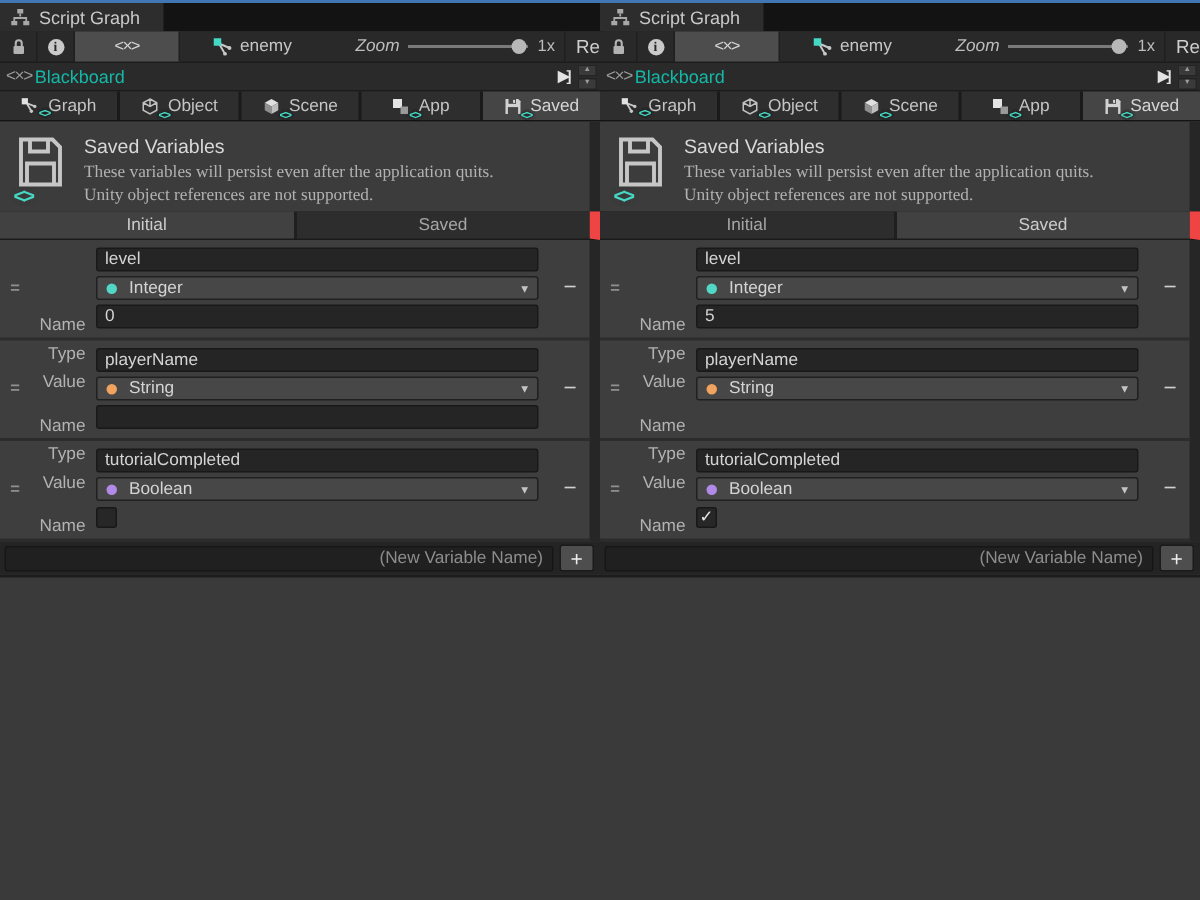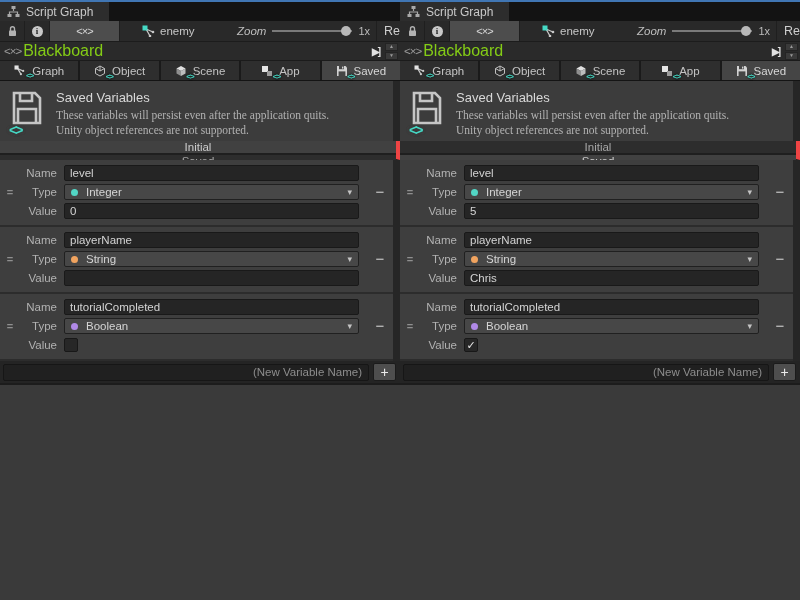--- a/index.html
+++ b/index.html
@@ -27,21 +27,21 @@
   .zoom-label { margin-left:auto; color:#bdbdbd; font-size:11.5px;font-style:italic; }
   .zoom-slider { position:relative; width:80px; height:12px; margin:0 6px; }
   .zoom-slider .track { position:absolute; top:5px; left:0; right:0; height:2px; background:#7a7a7a; }
   .zoom-slider .knob { position:absolute; top:1px; right:1px; width:10px; height:10px; border-radius:50%; background:#b8b8b8; }
   .zoom-val { color:#bdbdbd; font-size:11px; margin-right:6px; }
   .rela { border-left:1px solid #1f1f1f; height:100%; display:flex; align-items:center;
           padding-left:7px; width:24px; overflow:hidden; white-space:nowrap; color:#cfcfcf; font-size:12.5px; flex:none; }
 
   .bb-header { height:19px; background:#2a2a2a; border-bottom:1px solid #1b1b1b; display:flex; align-items:center; padding:0 2px 0 4px; }
   .bb-prefix { color:#9d9d9d; letter-spacing:-1px; font-size:11.5px; }
-  .bb-title { color:#84cc16; margin-left:2px; font-size:16px; }
+  .bb-title { color:#14b8a6; margin-left:2px; font-size:12px; }
   .bb-right { margin-left:auto; display:flex; align-items:center; gap:3px; }
   .pin { color:#e2e2e2; font-size:10px; font-weight:bold; letter-spacing:-2px; padding-right:3px; }
   .spinner { display:flex; flex-direction:column; gap:1px; }
   .spin-btn { width:13px; height:8px; background:#3a3a3a; border:1px solid #242424; color:#9a9a9a;
               font-size:5px; line-height:5px; display:flex; align-items:center; justify-content:center; }
 
   .cat-tabs { height:20px; background:#1a1a1a; display:flex; gap:2px; border-bottom:1px solid #141414; }
   .cat-tab { flex:1; background:#2e2e2e; display:flex; align-items:center; justify-content:center; gap:6px;
              color:#c4c4c4; font-size:11.5px; }
   .cat-tab.selected { background:#454545; color:#d6d6d6; }
@@ -50,30 +50,30 @@
            letter-spacing:-1px; text-shadow:0 0 2px #1a1a1a, 0 0 2px #1a1a1a; }
 
   .info-header { background:#3c3c3c; padding:9px 10px 6px 12px; display:flex; gap:14px; height:60px;
                  border-right:7px solid #262626; }
   .big-icon-wrap { position:relative; flex:none; margin-top:1px; }
   .big-badge { position:absolute; left:-3px; bottom:-3px; font-size:14px; font-weight:bold; letter-spacing:-2px;
                text-shadow:0 0 3px #3c3c3c, 0 0 3px #3c3c3c; }
   .info-title { color:#d8d8d8; font-size:13px; margin-bottom:3px; }
   .info-desc { color:#b2b2b2; font-size:11.5px; line-height:14.5px;font-family:Liberation Serif, serif; }
 
-  .value-toggle { height:19px; background:#1f1f1f; display:flex; gap:2px; border-right:4px solid #ef4444; border-bottom:1px solid #1a1a1a;flex-direction:column; }
+  .value-toggle { height:19px; background:#1f1f1f; display:flex; gap:2px; border-right:7px solid #ef4444; border-bottom:1px solid #1a1a1a; }
   .vt { flex:1; background:#2d2d2d; color:#a6a6a6; display:flex; align-items:center; justify-content:center; font-size:11.5px; }
   .vt.selected { background:#414141; color:#cccccc; }
 
   .vars { background:#3e3e3e; border-right:7px solid #262626; }
   .var-row { display:grid; grid-template-columns:20px 44px 1fr 26px; grid-auto-rows:16px; row-gap:3px;
              padding:5px 0 6px 0; border-bottom:2px solid #2c2c2c; }
   .drag { grid-column:1; grid-row:2; color:#8f8f8f; font-weight:bold; text-align:center; font-size:11px; line-height:16px; }
   .lbl { color:#b2b2b2; text-align:right; padding-right:7px; font-size:11.5px; line-height:16px; }
-  .c2 { grid-column:2; } .r1 { grid-row:1; } .r2 { grid-row:2; } .r3 { grid-row:3; }
+  .c2 { grid-column:2;margin-top:44px; } .r1 { grid-row:1; } .r2 { grid-row:2; } .r3 { grid-row:3; }
   .fcell { grid-column:3; margin-right:8px; }
   .field { width:100%; height:16px; background:#252525; border:1px solid #191919; border-radius:2px;
            color:#d4d4d4; font-size:11.5px; padding:0 5px; font-family:"Liberation Sans", sans-serif; }
   .dropdown { height:16px; background:#474747; border:1px solid #202020; border-radius:2px;
               display:flex; align-items:center; gap:8px; padding:0 6px; }
   .dot { width:7px; height:7px; border-radius:50%; flex:none; }
   .dd-label { color:#d4d4d4; font-size:11.5px; }
   .caret { margin-left:auto; color:#c4c4c4; font-size:9px; }
   .minus { grid-column:4; grid-row:2; color:#cfcfcf; font-size:15px; line-height:14px; text-align:center; }
   .value-cell { position:relative; height:16px; }
@@ -465,24 +465,20 @@
       <span class="lbl c2 r2">Type</span>
       <span class="fcell r2">
         <div class="dropdown">
           <span class="dot" style="background: rgb(240, 163, 95);"></span>
           <span class="dd-label">String</span>
           <span class="caret">▾</span>
         </div>
       </span>
       <button class="minus">−</button>
       <span class="lbl c2 r3">Value</span>
-      <span class="fcell r3 value-cell">
-        <input class="field value-input" value="Chris" style="">
-        
-      </span>
     </div>
 
     <div class="var-row">
       <span class="drag">=</span>
       <span class="lbl c2 r1">Name</span>
       <span class="fcell r1"><input class="field" value="tutorialCompleted" style=""></span>
       <span class="lbl c2 r2">Type</span>
       <span class="fcell r2">
         <div class="dropdown">
           <span class="dot" style="background: rgb(177, 138, 232);"></span>

